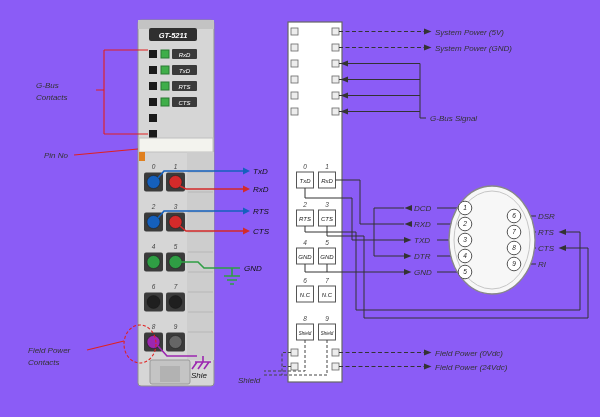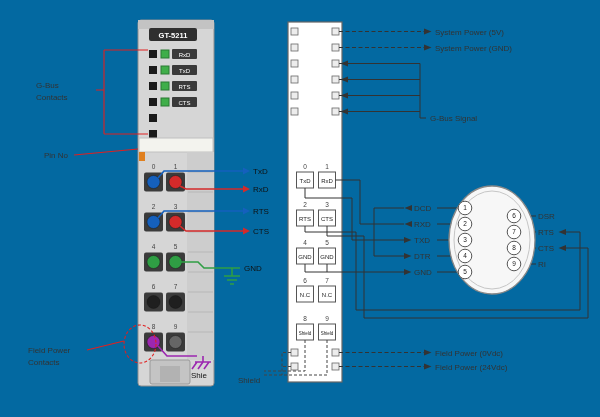--- a/index.html
+++ b/index.html
@@ -1,17 +1,17 @@
 <!DOCTYPE html>
 <html><head>
 <meta charset="utf-8">
 <style>
   html,body{margin:0;padding:0;background:#ffffff;}
-  .stage{position:relative;width:600px;height:417px;background:#0369a1;overflow:hidden;
-         font-family:"Liberation Sans", sans-serif;}
+  .stage{position:relative;width:600px;height:417px;background:#8b5cf6;overflow:hidden;
+         font-family:"Liberation Sans", sans-serif;font-style:italic;}
   svg{display:block;}
   text{font-family:"Liberation Sans", sans-serif;fill:#222;}
   .badge{font-size:7.5px;fill:#ffffff;font-weight:700;text-anchor:middle;}
   .chip{font-size:6px;fill:#ffffff;text-anchor:middle;}
   .num{font-size:6.5px;fill:#444;text-anchor:middle;}
   .boxlbl{font-size:6px;text-anchor:middle;}
   .boxlbl-sm{font-size:4.5px;text-anchor:middle;}
   .ann{font-size:8px;fill:#333;}
   .wl{font-size:8px;fill:#111;}
   .db9num{font-size:6.5px;text-anchor:middle;}

